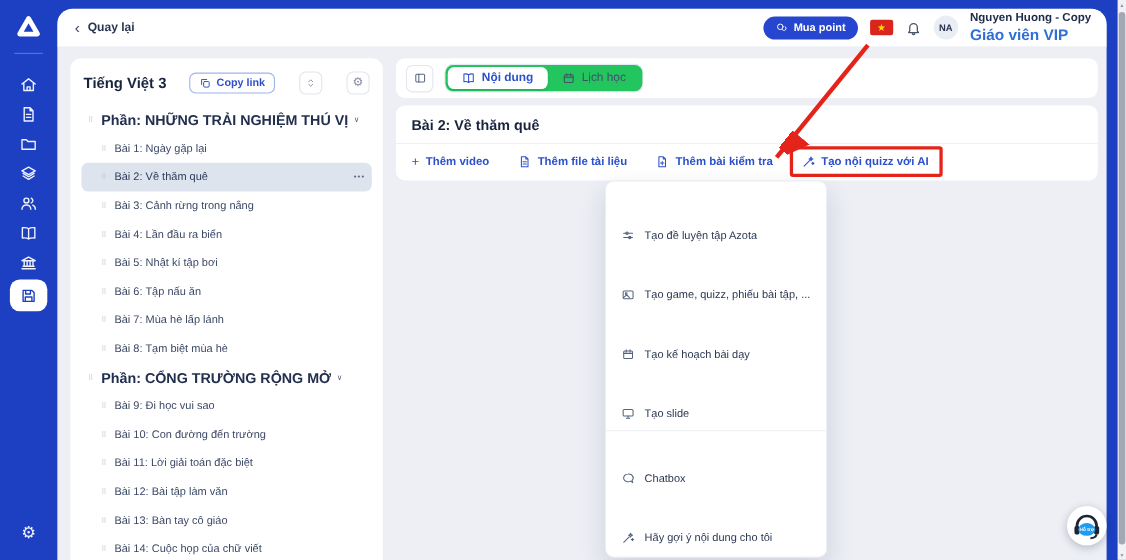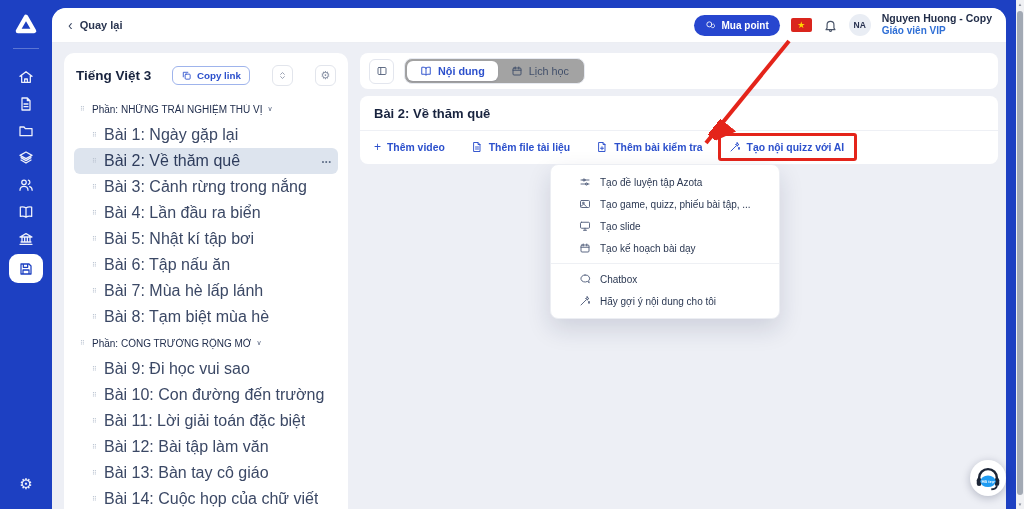--- a/index.html
+++ b/index.html
@@ -30,71 +30,71 @@
   .top-right { display:flex; align-items:center; gap:11px; }
   .buy-btn { display:flex; align-items:center; gap:6px; background:#2746cf; color:#fff; font-size:10px;
              font-weight:700; padding:5px 11px; border-radius:14px; border:none; cursor:pointer; }
   .flag { width:21px; height:14px; background:#da251d; border-radius:2px; display:flex; align-items:center;
           justify-content:center; color:#ffd800; font-size:9px; line-height:1; }
   .bell { color:#4a5569; display:flex; cursor:pointer; }
   .avatar { width:22px; height:22px; border-radius:50%; background:#e9edf4; color:#273150;
             font-size:8.5px; font-weight:700; display:flex; align-items:center; justify-content:center; }
   .user-meta { line-height:1.25; }
   .user-name { font-size:10.5px; font-weight:700; color:#1f2b47; }
-  .user-role { font-size:10px; color:#2f6fd6; font-weight:600; }
+  .user-role { font-size:14px; color:#2f6fd6; font-weight:600; }
 
   .body { position:relative; height:492px; }
 
   
   .course-panel { position:absolute; left:12px; top:10px; width:284px; bottom:7px; background:#fff;
                   border-radius:10px; padding:10px 10px 6px; overflow:hidden; }
   .panel-head { display:flex; align-items:center; justify-content:space-between; padding:2px 2px 10px; }
   .panel-title { font-size:13.5px; font-weight:700; color:#18233e; }
   .panel-btns { display:flex; align-items:center; gap:22px; }
   .copy-btn { display:flex; align-items:center; gap:5px; border:1px solid #9fb4ec; color:#2c50cc;
               background:#fff; font-size:9.8px; font-weight:700; padding:3px 8px; border-radius:6px; cursor:pointer; }
   .sq-btn { width:21px; height:21px; border:1px solid #e2e5ec; border-radius:6px; background:#fff;
             color:#8a93a6; display:flex; align-items:center; justify-content:center; cursor:pointer; }
   .gear-glyph { font-size:11px; line-height:1; }
 
   .row { display:flex; align-items:center; height:26px; padding:0 6px; border-radius:6px; cursor:pointer; }
   .handle { font-family:"DejaVu Sans", sans-serif; font-size:6.5px; color:#b9c2d0; width:12px; flex:none; }
   .row.lesson { padding-left:18px; }
-  .row-label { font-size:16px; color:#3b4865; white-space:nowrap; overflow:hidden; }
-  .row.section .row-label { font-weight:400; color:#222f4e; font-size:10px; }
+  .row-label { font-size:10px; color:#3b4865; white-space:nowrap; overflow:hidden; }
+  .row.section .row-label { font-weight:700; color:#222f4e; font-size:13px; }
   .chev-d { font-size:7px; color:#55627e; margin-left:5px; }
   .row.sel { background:#dde4ee; }
   .row.sel .row-label { color:#2e3c5c; }
   .more { margin-left:auto; color:#5b6b85; font-size:11px; letter-spacing:1px; }
 
   
   .toolbar { position:absolute; left:308px; right:8px; top:10px; height:36px; background:#fff;
              border-radius:8px; display:flex; align-items:center; gap:10px; padding:0 9px; }
   .collapse-btn { width:25px; height:25px; border:1px solid #e3e6ee; border-radius:6px; background:#fff;
                   color:#5a6680; display:flex; align-items:center; justify-content:center; cursor:pointer; }
-  .segmented { display:flex; background:#a3a3a3; border:1px solid #e7eaf1; border-radius:8px; padding:2px; }
+  .segmented { display:flex; background:#22c55e; border:1px solid #e7eaf1; border-radius:8px; padding:2px; }
   .seg { display:flex; align-items:center; gap:6px; font-size:10.8px; padding:4px 13px; border-radius:6px;
          color:#42506b; cursor:pointer; white-space:nowrap; }
   .seg.active { background:#fff; color:#2c50cc; font-weight:700; box-shadow:0 1px 2px rgba(25,40,90,.10); }
 
   .lesson-card { position:absolute; left:308px; right:8px; top:53px; background:#fff; border-radius:8px; }
   .lesson-title { font-size:13px; font-weight:700; color:#18233e; padding:10px 14px 9px; border-bottom:1px solid #eef0f5; }
   .actions { display:flex; align-items:center; gap:26px; padding:10px 14px 11px; }
   .action { display:flex; align-items:center; gap:6px; color:#2c50cc; font-size:10.4px; font-weight:700;
             cursor:pointer; white-space:nowrap; }
   .plus-glyph { font-size:12px; line-height:1; font-weight:400; }
   .action-ai { position:relative; }
   .red-frame { position:absolute; left:-11px; right:-13px; top:-8px; bottom:-8px; border:3px solid #e4241a;
                border-radius:3px; pointer-events:none; }
 
   
   .ai-menu { position:absolute; left:550px; top:164px; background:#fff; border:1px solid #eceef3;
              border-radius:8px; box-shadow:0 10px 24px rgba(20,30,70,.14); padding:6px 0; z-index:6; min-width:146px; }
-  .menu-item { display:flex; align-items:flex-end; gap:9px; padding:5px 28px; font-size:10px; color:#2b3852;
-               cursor:pointer; white-space:nowrap; }
+  .menu-item { display:flex; align-items:flex-end; gap:9px; padding:5px 14px; font-size:10px; color:#2b3852;
+               cursor:pointer; white-space:nowrap;margin-top:32px; }
   .menu-item .mi { color:#55627e; display:flex; }
   .menu-div { height:1px; background:#eef0f4; margin:4px 0; }
 
   
   .annot { position:absolute; left:0; top:0; width:1024px; height:509px; pointer-events:none; z-index:8; }
 
   
   .support { position:absolute; left:970px; top:460px; width:36px; height:36px; border-radius:50%;
              background:#fff; box-shadow:0 2px 8px rgba(10,20,50,.25); display:flex; align-items:center;
              justify-content:center; z-index:9; cursor:pointer; }
@@ -424,32 +424,32 @@
       <span class="mi">
           <svg class="ic sm">
             <use href="#i-image"></use>
           </svg>
         </span>
       <span>Tạo game, quizz, phiếu bài tập, ...</span>
     </div>
     <div class="menu-item">
       <span class="mi">
           <svg class="ic sm">
+            <use href="#i-cal"></use>
+          </svg>
+        </span>
+      <span>Tạo kế hoạch bài dạy</span>
+    </div>
+    <div class="menu-item">
+      <span class="mi">
+          <svg class="ic sm">
             <use href="#i-monitor"></use>
           </svg>
         </span>
       <span>Tạo slide</span>
-    </div>
-    <div class="menu-item">
-      <span class="mi">
-          <svg class="ic sm">
-            <use href="#i-cal"></use>
-          </svg>
-        </span>
-      <span>Tạo kế hoạch bài dạy</span>
     </div>
     <div class="menu-div"></div>
     <div class="menu-item">
       <span class="mi">
           <svg class="ic sm">
             <use href="#i-chat"></use>
           </svg>
         </span>
       <span>Chatbox</span>
     </div>

